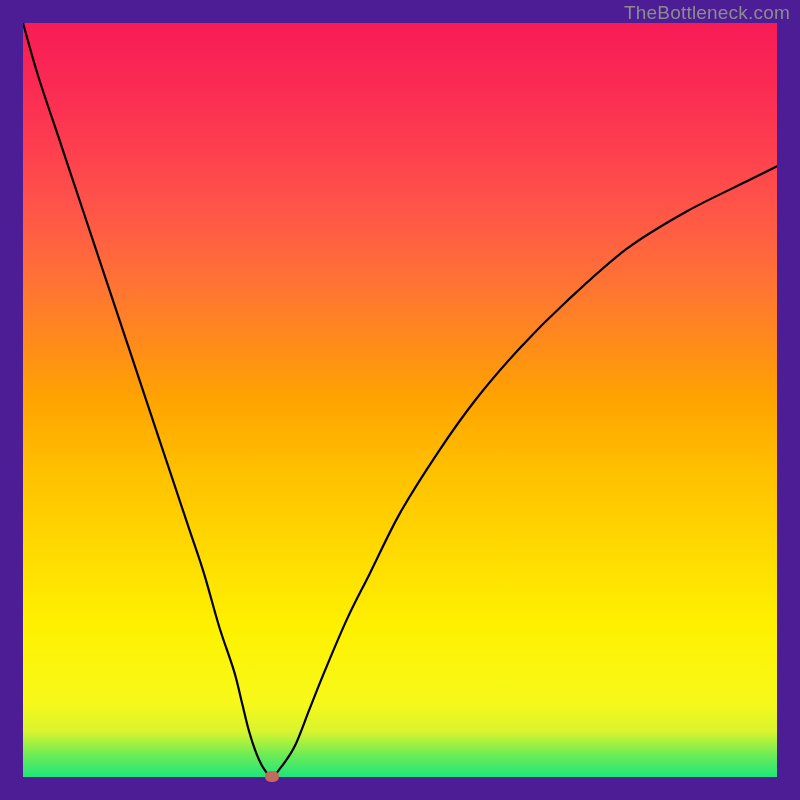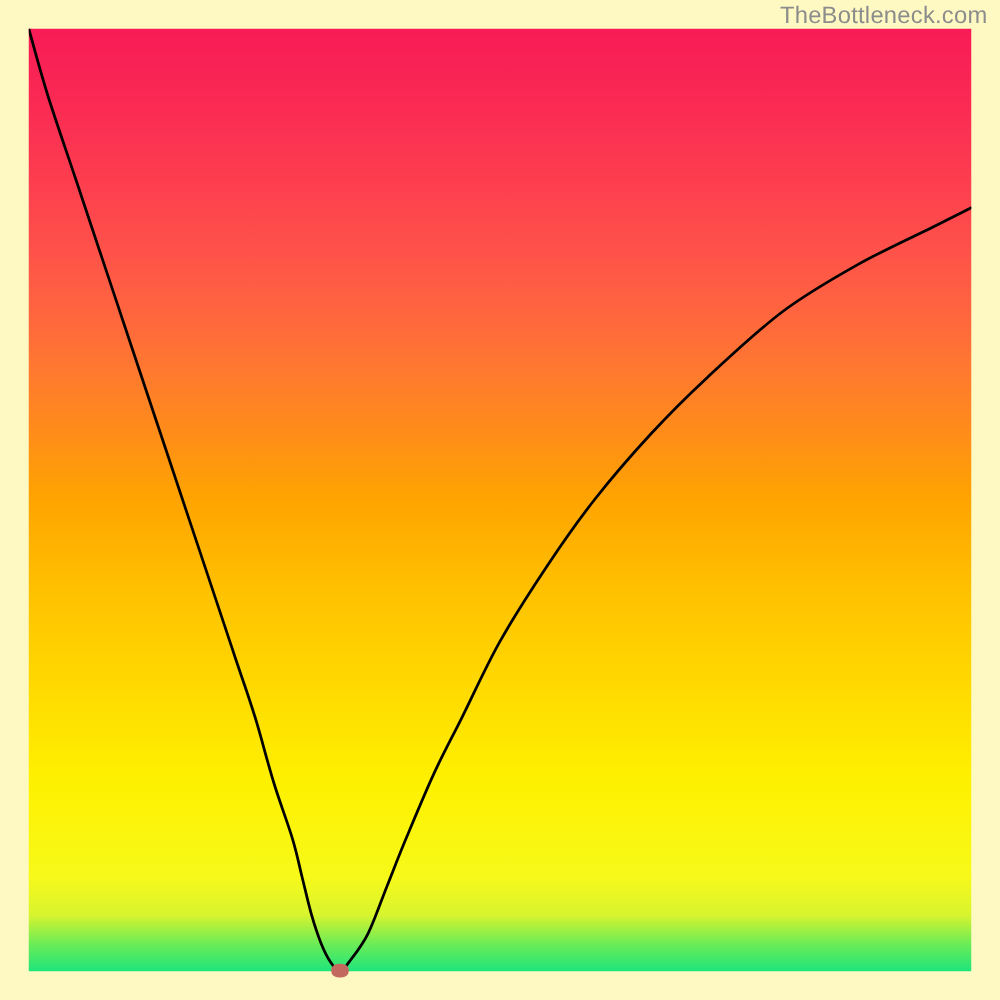--- a/index.html
+++ b/index.html
@@ -1,21 +1,21 @@
 <!DOCTYPE html>
 <html><head>
 <meta charset="utf-8">
 <style>
   * { margin: 0; padding: 0; box-sizing: border-box; }
   html, body { width: 800px; height: 800px; overflow: hidden; background: #000; }
   .frame {
     position: relative;
     width: 800px;
     height: 800px;
-    background: #fef9c3;
+    background: #4c1d95;
   }
   .plot-area {
     position: absolute;
     left: 23px;
     top: 23px;
     width: 754px;
     height: 754px;
     background: linear-gradient(to top,
       #1ee57c 0%,
       #6fec55 3%,

